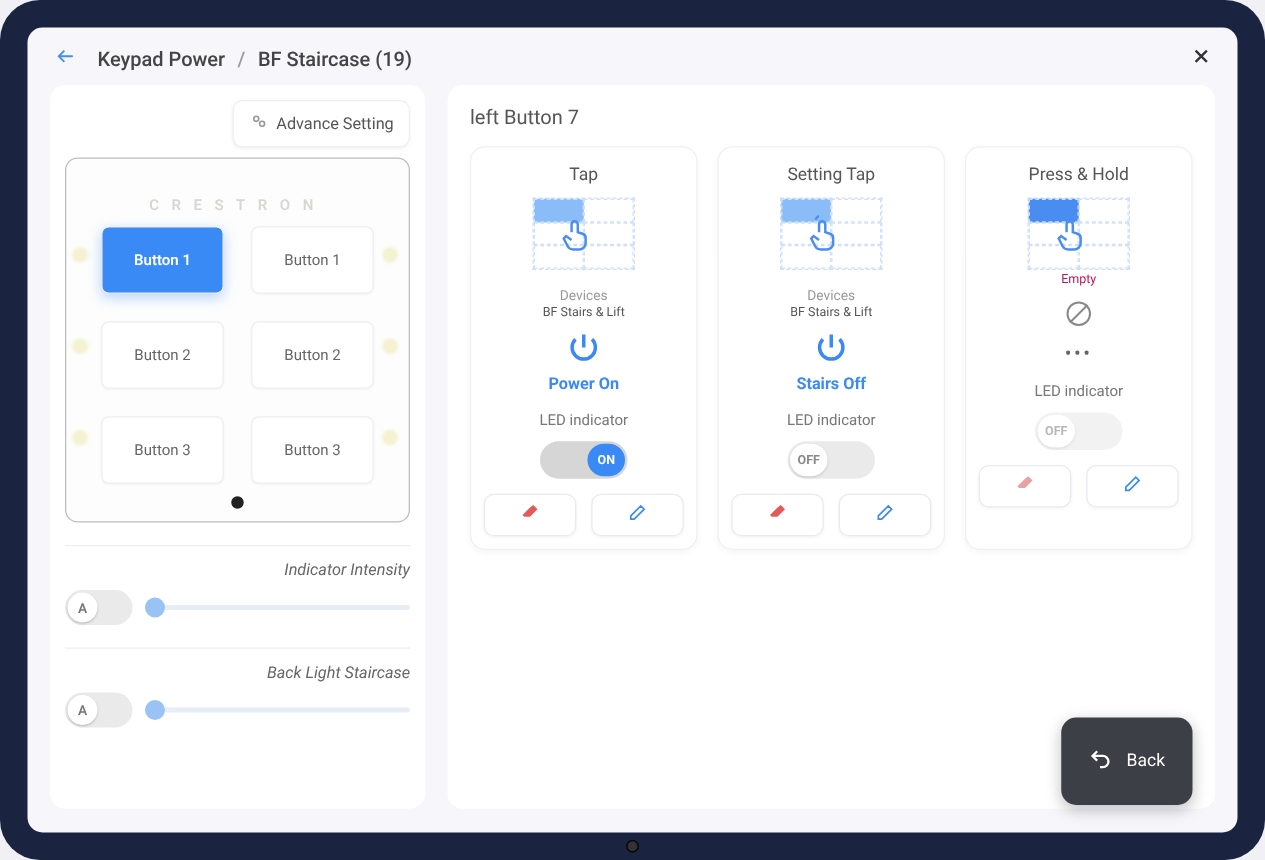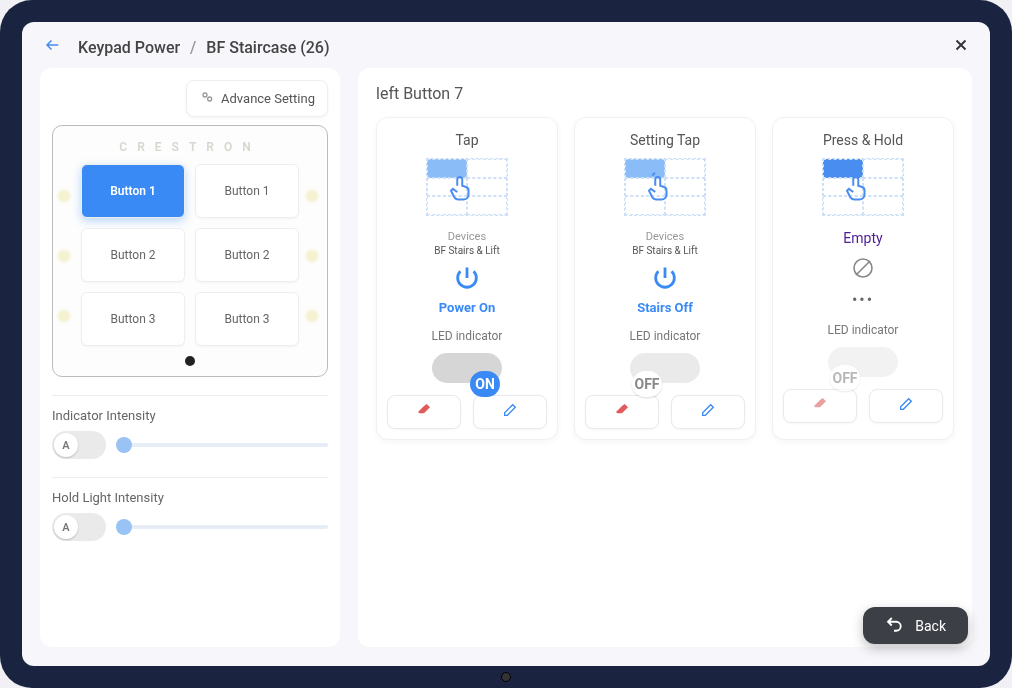--- a/index.html
+++ b/index.html
@@ -44,38 +44,38 @@
     display: flex; align-items: center; gap: 6px; cursor: pointer;
     box-shadow: 0 1px 3px rgba(0,0,0,0.05);
   }
   .keypad {
     border: 1px solid #bbb; border-radius: 10px; padding: 10px;
     background: #fdfdfd;
     position: relative;
   }
   .brand {
     text-align: center; color: #d8d6cf; letter-spacing: 10px;
-    font-size: 12px; font-weight: 600; margin: 4px 0 10px 0;
-  }
-  .button-grid { display: grid; grid-template-columns: 1fr 1fr; gap: 10px; padding: 0 18px; }
+    font-size: 12px; font-weight: 600; margin: 20px 0 10px 0;
+  }
+  .button-grid { display: grid; grid-template-columns: 1fr 1fr; gap: 22px; padding: 0 18px; }
   .kbtn {
     background: #fff; border: 1px solid #eee; border-radius: 6px;
     height: 54px; display: flex; align-items: center; justify-content: center;
     font-size: 12px; color: #666; cursor: pointer;
     box-shadow: 0 1px 2px rgba(0,0,0,0.04);
   }
   .kbtn.active { background: #3a8af5; color: #fff; font-weight: 600; box-shadow: 0 3px 10px rgba(58,138,245,0.35); }
   .led-col { position: absolute; top: 40px; bottom: 30px; width: 14px; display: flex; flex-direction: column; justify-content: space-around; }
   .led-col.left { left: 6px; }
   .led-col.right { right: 6px; }
   .led-dot { width: 10px; height: 10px; border-radius: 50%; background: #f5f2d2; box-shadow: 0 0 4px rgba(230,220,130,0.7); }
   .pager { display: flex; justify-content: center; margin-top: 10px; }
   .pager-dot { width: 10px; height: 10px; border-radius:50%; background:#222; }
   .slider-section { margin-top: 18px; border-top: 1px solid #eee; padding-top: 12px; }
-  .slider-title { text-align: left; font-size: 13px; color: #666; margin-bottom: 8px; }
+  .slider-title { text-align: right; font-size: 13px; color: #666; margin-bottom: 8px; font-style: italic; }
   .slider-row { display: flex; align-items: center; gap: 10px; }
   .pill {
     width: 54px; height: 28px; border-radius: 20px; background: #eaeaea;
     position: relative;
   }
   .pill .knob {
     position: absolute; left: 2px; top: 2px; width: 24px; height: 24px;
     background: #fff; border-radius: 50%; display:flex; align-items:center; justify-content:center;
     font-size: 11px; color:#777; font-weight:600;
     box-shadow: 0 1px 2px rgba(0,0,0,0.2);
@@ -104,68 +104,68 @@
     display:grid; grid-template-columns:1fr 1fr; grid-template-rows:1fr 1fr 1fr;
     border:1px dashed #cde0f8;
   }
   .illus-grid div { border:1px dashed #cde0f8; }
   .illus .hl { background:#8abdf7; }
   .illus-hand { position:absolute; left:20px; top:14px; color:#4a8df0; }
   .dev-label { font-size:11px; color:#999; margin-top:14px; }
   .dev-name { font-size:10px; color:#555; margin-top:2px; }
   .power-icon { color:#3a8af5; margin-top:8px; }
   .power-text { color:#3a8af5; font-weight:700; font-size:13px; margin-top:4px; }
-  .empty-text { font-size:14px; color:#4c1d95; margin-top:14px; }
+  .empty-text { font-size:10px; color:#be185d; margin-top:2px; }
   .empty-icon { color:#888; margin-top:10px; }
   .dots3 { color:#666; margin-top:6px; font-size:16px; letter-spacing:2px; }
   .led-label { font-size:12px; color:#777; margin-top:14px; }
   .toggle {
     margin-top:10px; width:70px; height:30px; border-radius:20px; position:relative;
     cursor:pointer;
   }
   .toggle .tk {
-    position:absolute; top:18px; width:30px; height:26px; border-radius:20px;
-    display:flex; align-items:center; justify-content:center; font-size:14px; font-weight:700;
+    position:absolute; top:2px; width:30px; height:26px; border-radius:20px;
+    display:flex; align-items:center; justify-content:center; font-size:10px; font-weight:700;
   }
   .toggle.on { background:#d6d6d6;text-align:right; }
   .toggle.on .tk { right:2px; background:#3a8af5; color:#fff; }
   .toggle.off { background:#eaeaea; }
   .toggle.off .tk { left:2px; background:#fff; color:#888; box-shadow:0 1px 2px rgba(0,0,0,0.15);}
   .toggle.disabled { opacity:0.6; cursor:default; }
   .action-row { display:flex; gap:12px; margin-top:12px; width:100%; }
   .action-btn {
     flex:1; height:34px; border:1px solid #e9e9ef; border-radius:8px; background:#fff;
     display:flex; align-items:center; justify-content:center; cursor:pointer;
     box-shadow: 0 1px 3px rgba(0,0,0,0.04);
   }
   
   .back-btn {
-    position:absolute; right:22px; bottom:22px;
+    position:absolute; right:36px; bottom:22px;
     background:#3d3f46; color:#fff; border-radius:12px;
-    padding: 8px 22px; display:flex; align-items:center; gap:12px;
+    padding: 24px 22px; display:flex; align-items:center; gap:12px;
     font-size:14px; cursor:pointer;
     box-shadow: 0 4px 12px rgba(0,0,0,0.25);
   }
 </style>
 </head>
 <body>
 
 <div class="tablet">
   <div class="screen">
 
     <div class="header">
       <span class="back-arrow">
         <svg width="22" height="18" viewBox="0 0 24 24" fill="none" stroke="currentColor" stroke-width="2">
             <path d="M19 12H5M10 6l-6 6 6 6"></path>
           </svg>
       </span>
       <div class="breadcrumb">
         <span>Keypad Power</span>
         <span class="sep">/</span>
-        <span>BF Staircase (26)</span>
+        <span>BF Staircase (19)</span>
       </div>
       <span class="close-x">
         <svg width="18" height="18" viewBox="0 0 24 24" fill="none" stroke="currentColor" stroke-width="2.5">
             <path d="M18 6L6 18M6 6l12 12"></path>
           </svg>
       </span>
     </div>
 
     <div class="body">
 
@@ -213,21 +213,21 @@
             <div class="pill">
               <div class="knob">A</div>
             </div>
             <div class="track">
               <div class="thumb"></div>
             </div>
           </div>
         </div>
 
         <div class="slider-section">
-          <div class="slider-title">Hold Light Intensity</div>
+          <div class="slider-title">Back Light Staircase</div>
           <div class="slider-row">
             <div class="pill">
               <div class="knob">A</div>
             </div>
             <div class="track">
               <div class="thumb"></div>
             </div>
           </div>
         </div>
       </div>

